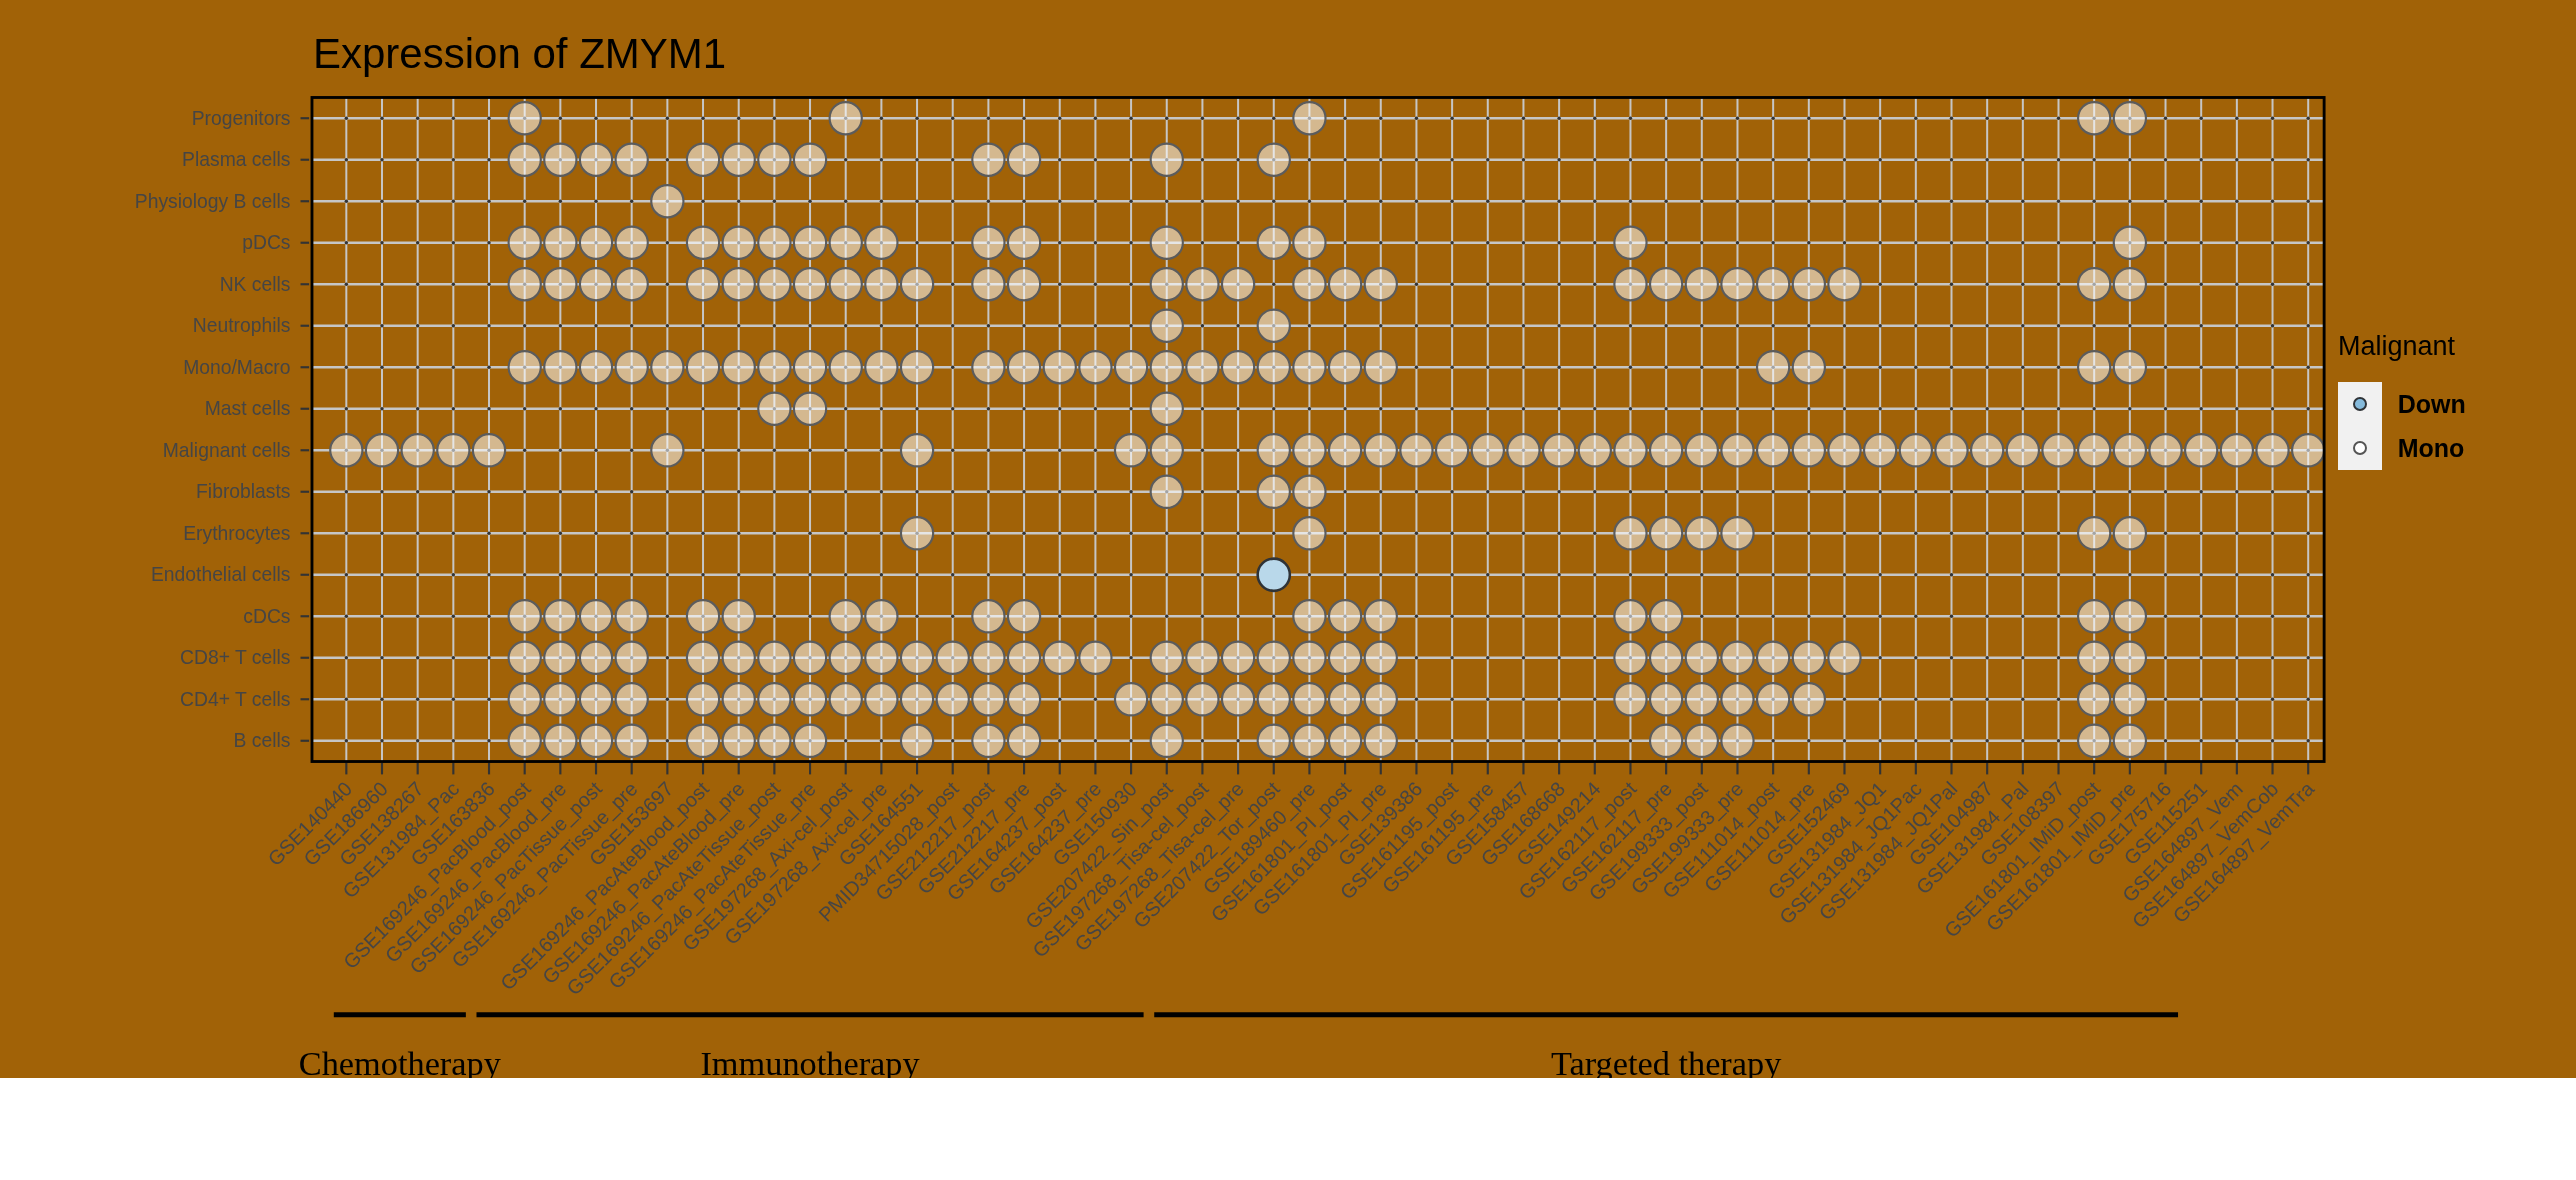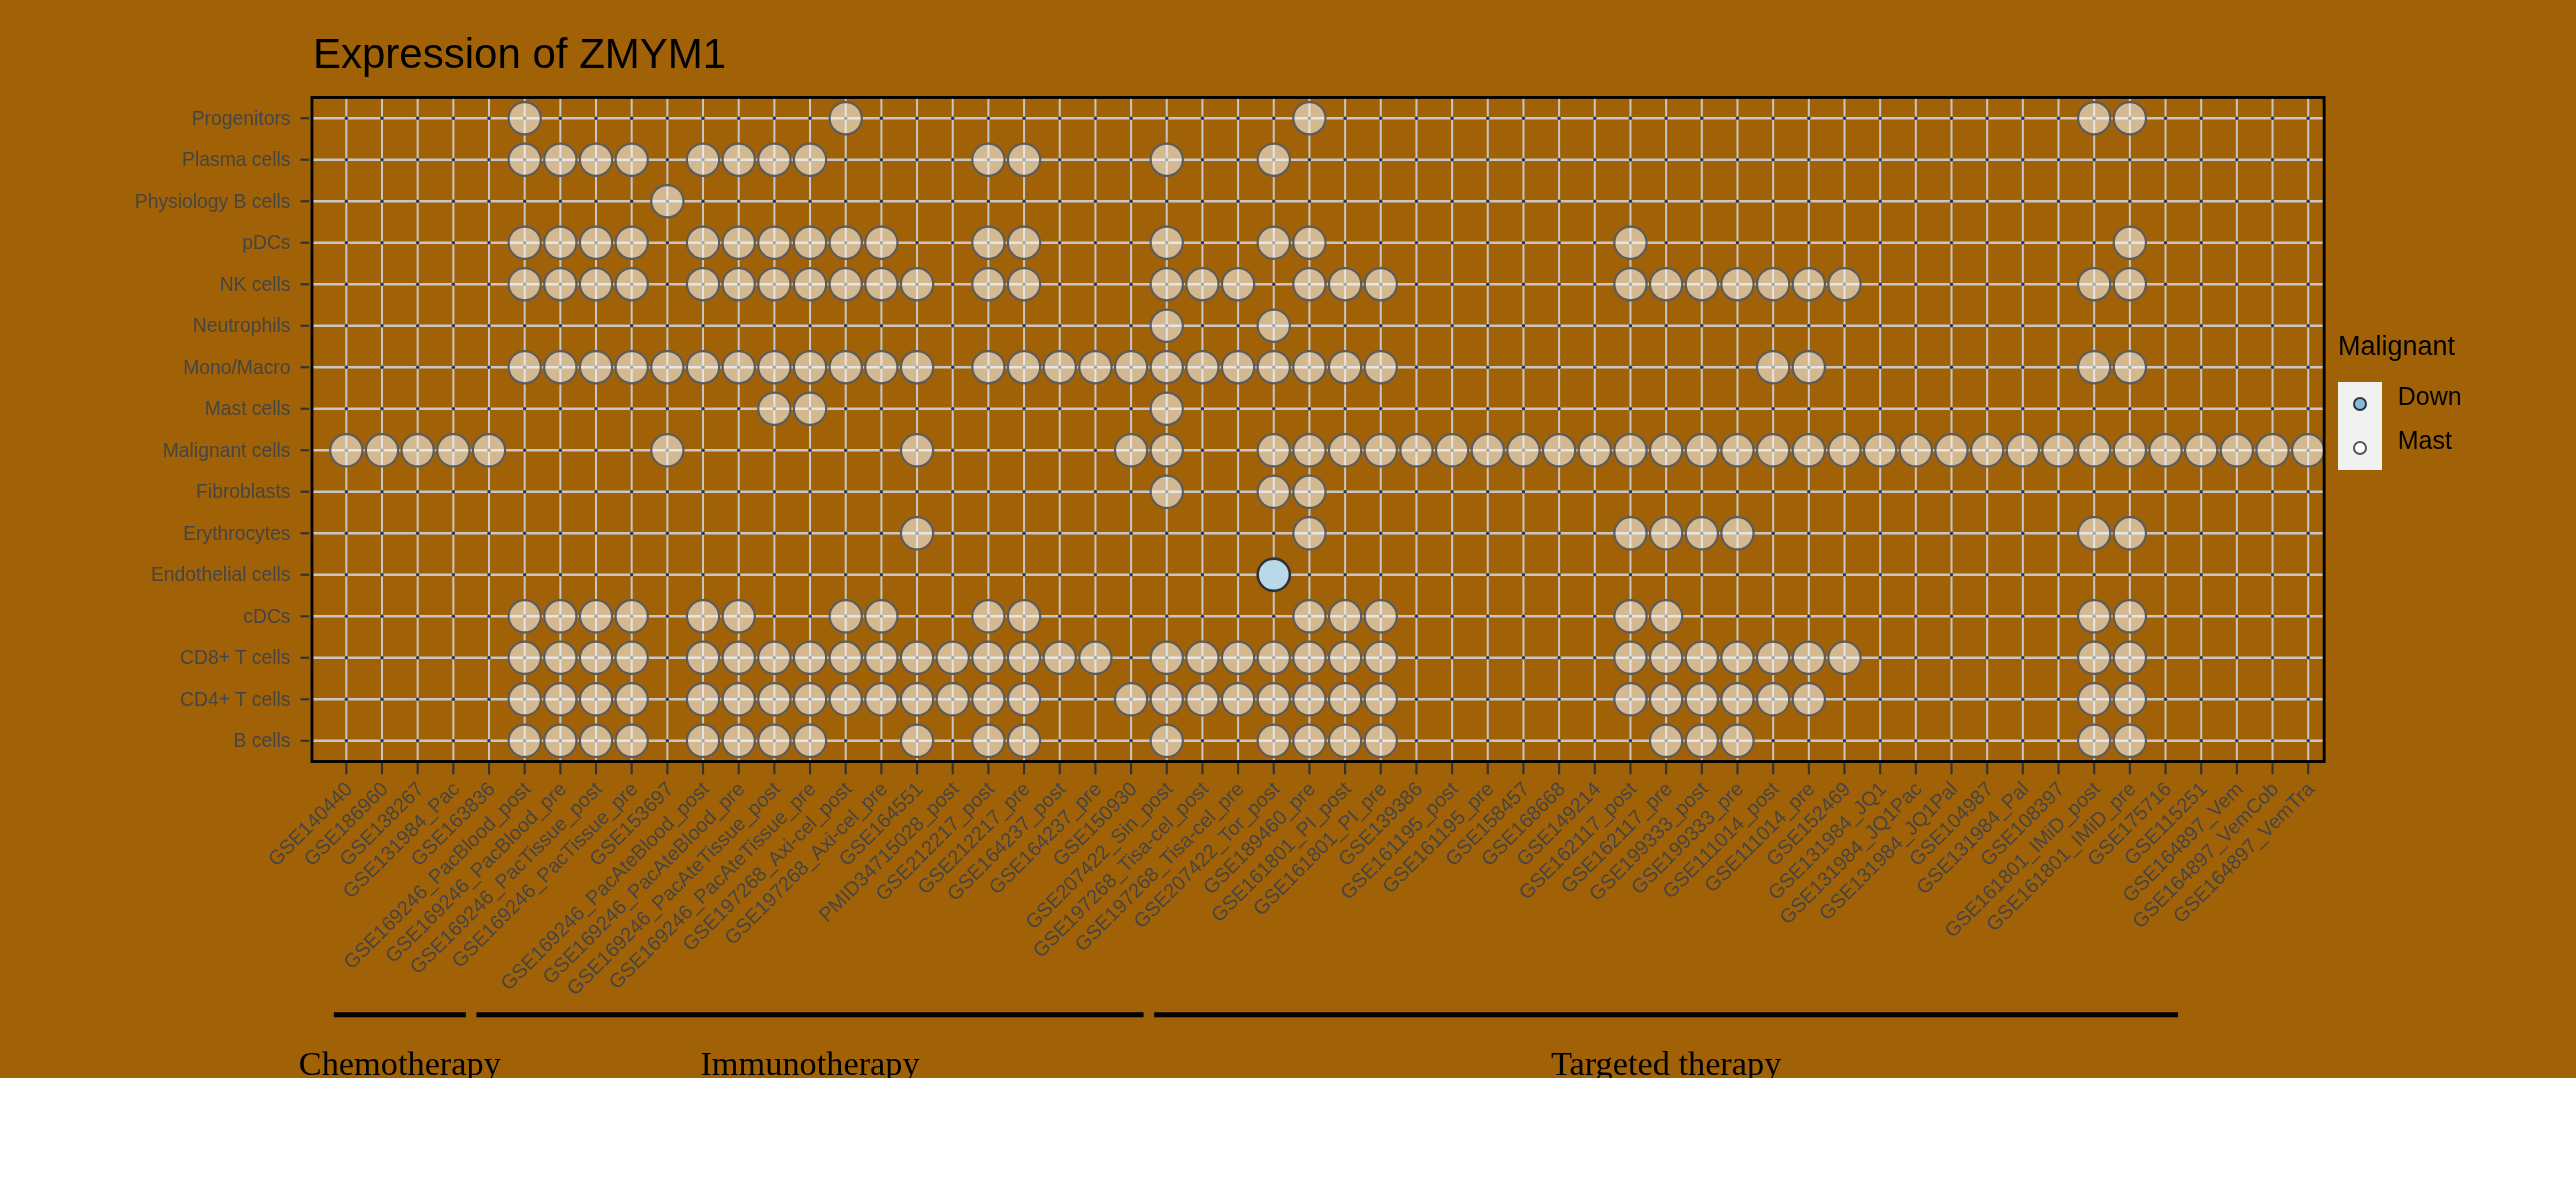--- a/index.html
+++ b/index.html
@@ -2,21 +2,21 @@
 <html style="font-size:11.4px"><head>
 <meta charset="utf-8">
 <style>
   html,body{margin:0;padding:0;background:#ffffff;}
   #stage{position:relative;width:2576px;height:1078px;background:#a16207;overflow:hidden;
          font-family:"Liberation Sans", sans-serif;}
   #chart-title{position:absolute;left:313px;top:30px;font-size:42px;color:#000;letter-spacing:0px;}
   #plot-svg{position:absolute;left:0;top:0;}
   .legend{position:absolute;left:2338px;top:331px;}
   .legend-title{font-size:27px;color:#000;margin-bottom:20px;}
-  .legend-item{display:flex;align-items:flex-start;height:44px;}
+  .legend-item{display:flex;align-items:center;height:44px;font-weight:bold;}
   .legend-key{width:44px;height:44px;background:#f1f1f1;display:flex;align-items:center;justify-content:center;margin-bottom:0.7px;}
   .legend-dot{display:inline-block;width:14.3px;height:14.3px;border-radius:50%;box-sizing:border-box;}
   .down-dot{background:#85badb;border:2.1px solid #2f3337;}
   .none-dot{background:#ffffff;border:2.1px solid #555;}
   .legend-label{font-size:25px;color:#000;margin-left:15.7px;}
 </style>
 </head>
 <body>
 
 <div id="stage">
@@ -1396,17 +1396,17 @@
     <div class="legend-item">
       <span class="legend-key">
         <i class="legend-dot down-dot"></i>
       </span>
       <span class="legend-label">Down</span>
     </div>
     <div class="legend-item">
       <span class="legend-key">
         <i class="legend-dot none-dot"></i>
       </span>
-      <span class="legend-label">Mast</span>
+      <span class="legend-label">Mono</span>
     </div>
   </div>
 </div>
 
 
 </body></html>

